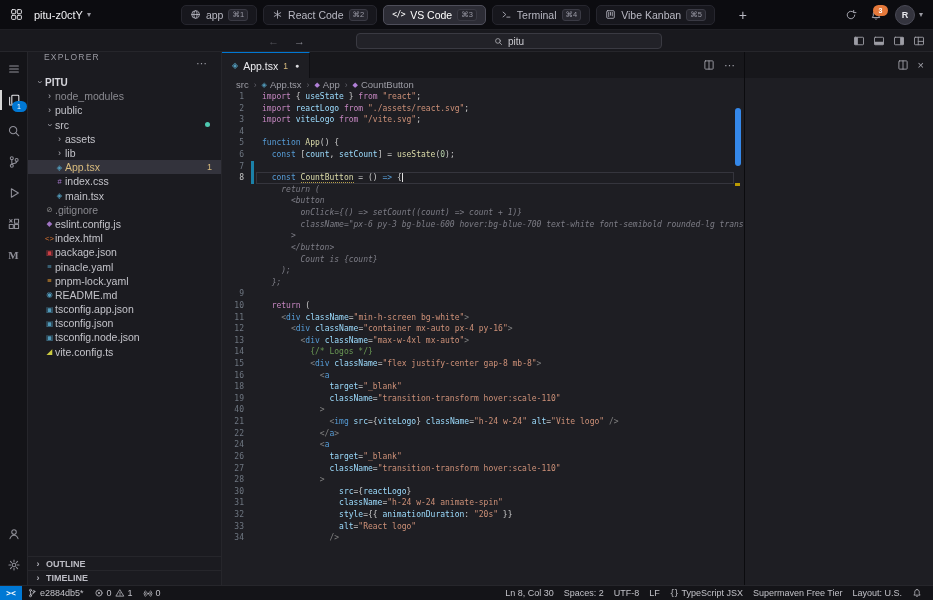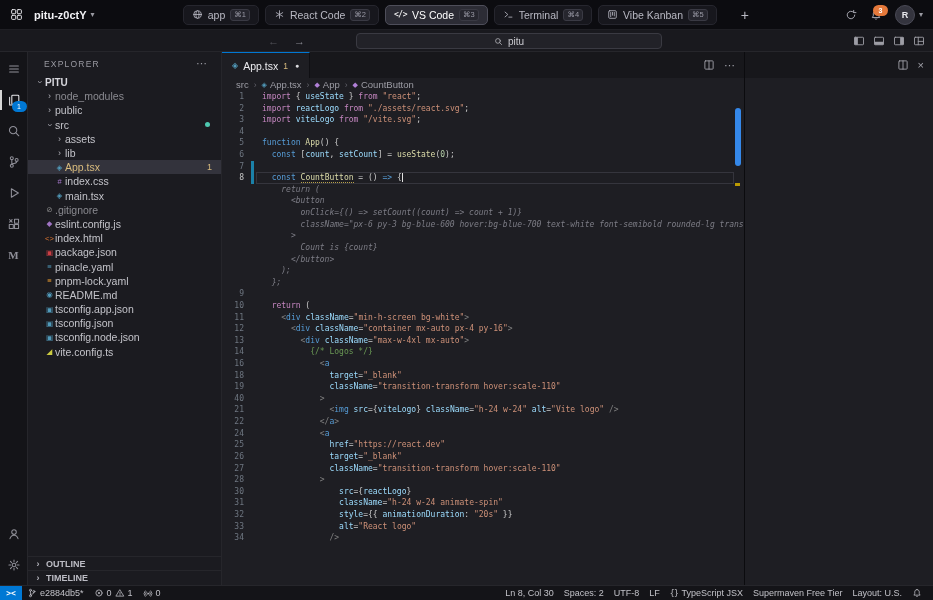--- a/index.html
+++ b/index.html
@@ -7,21 +7,21 @@
        font-family:"Liberation Sans","DejaVu Sans",sans-serif;-webkit-font-smoothing:antialiased;}
   svg{display:block}
   .ic{display:inline-flex;align-items:center;justify-content:center}
   .ic svg{width:12px;height:12px;stroke:currentColor;fill:none;stroke-width:1.2;stroke-linecap:round;stroke-linejoin:round}
 
   
   .topbar{position:absolute;top:0;left:0;right:0;height:30px;background:#0c0c10;border-bottom:1px solid #1f1f24;
           display:flex;align-items:center;padding:0 10px;box-sizing:border-box;gap:8px;}
   .tb-left{display:flex;align-items:center;gap:7px;flex:none}
   .logo{color:#e8e8ec}.logo svg{width:13px;height:13px}
-  .ws{display:flex;align-items:center;gap:4px;background:none;border:none;color:#f2f2f5;font-weight:bold;
+  .ws{display:flex;align-items:center;gap:4px;background:none;border:none;color:#f2f2f5;font-weight:normal;
       font-size:11px;font-family:inherit;cursor:pointer;padding:2px 4px}
   .chev{color:#9a9aa2;font-size:8px}
   .tb-tabs{display:flex;align-items:center;gap:6px;margin:0 auto}
   .tbtab{display:flex;align-items:center;gap:5px;height:20px;padding:0 8px;border-radius:5px;background:#17171d;
          border:1px solid #26262e;color:#b9b9c3;font-size:10.5px;font-family:inherit;cursor:pointer}
   .tbtab.active{background:#2c2c35;border-color:#4e4e5a;color:#fff}
   .tbtab .ic svg{width:11px;height:11px}
   .txtic{font-family:"DejaVu Sans Mono",monospace;font-size:8px;letter-spacing:-0.5px}
   .tkbd{background:#26262e;border:1px solid #3a3a44;border-radius:3px;padding:0 3px;font-size:7.5px;
         color:#9a9aa6;line-height:10px;height:10px;display:inline-flex;align-items:center}
@@ -54,21 +54,21 @@
   .abtn .ic svg{width:14px;height:14px}
   .abtn.active{color:#e6e6ea}
   .abtn.active::before{content:"";position:absolute;left:0;top:3px;bottom:3px;width:2px;background:#d7d7d7}
   .ab-badge{position:absolute;right:1px;bottom:1px;min-width:11px;height:11px;border-radius:6px;background:#0078d4;
             color:#fff;font-size:7px;display:flex;align-items:center;justify-content:center;padding:0 2px}
   .ab-m{font-size:11px;font-weight:bold;font-family:"Liberation Serif",serif}
   .actbar .spacer{flex:1}
 
   .sidebar{width:194px;flex:none;background:#1b1b20;border-right:1px solid #26262b;position:relative;
            font-size:10.5px;color:#c3c3c9;box-sizing:border-box}
-  .sb-head{height:23px;display:flex;align-items:center;padding:0 8px 0 16px;font-size:8.5px;letter-spacing:1.2px;color:#9a9aa2}
+  .sb-head{height:23px;display:flex;padding:0 8px 0 16px;font-size:8.5px;letter-spacing:1.2px;color:#9a9aa2}
   .sb-head .more{margin-left:auto;color:#9a9aa2;background:none;border:none;cursor:pointer;font-size:11px}
   .trow{height:14.2px;display:flex;align-items:center;cursor:pointer;box-sizing:border-box}
   .trow.selected{background:#33333c}
   .trow .chevy{width:11px;flex:none;color:#b2b2ba;font-size:9px;text-align:center;line-height:10px}
   .trow .chevy.open{transform:rotate(90deg)}
   .trow .ficon{width:11px;flex:none;font-size:7.5px;text-align:center}
   .trow .lbl{white-space:nowrap;overflow:hidden}
   .trow .lbl.root{font-weight:bold;font-size:10px;color:#d7d7dd}
   .trow .lbl.dim{color:#8a8a90}
   .trow .lbl.mod{color:#d7ba7d}
@@ -475,38 +475,38 @@
             <div class="cl"><span class="ln">4</span><span class="lc"></span></div>
             <div class="cl"><span class="ln">5</span><span class="lc"><span class="sk2">function</span><span class="sd"> </span><span class="sf">App</span><span class="sd">() {</span></span></div>
             <div class="cl"><span class="ln">6</span><span class="lc"><span class="sd">  </span><span class="sk2">const</span><span class="sd"> [</span><span class="sv">count</span><span class="sd">, </span><span class="sv">setCount</span><span class="sd">] = </span><span class="sf">useState</span><span class="sd">(</span><span class="snu">0</span><span class="sd">);</span></span></div>
             <div class="cl chg"><span class="ln">7</span><span class="lc"></span></div>
             <div class="cl cur chg"><span class="ln">8</span><span class="lc"><span class="sd">  </span><span class="sk2">const</span><span class="sd"> </span><span class="sfu">CountButton</span><span class="sd"> = () </span><span class="sk2">=&gt;</span><span class="sd"> {</span><span class="cursor"></span></span></div>
             <div class="cl"><span class="ln"></span><span class="lc"><span class="sgh">    return (</span></span></div>
             <div class="cl"><span class="ln"></span><span class="lc"><span class="sgh">      &lt;button</span></span></div>
             <div class="cl"><span class="ln"></span><span class="lc"><span class="sgh">        onClick={() =&gt; setCount((count) =&gt; count + 1)}</span></span></div>
             <div class="cl"><span class="ln"></span><span class="lc"><span class="sgh">        className="px-6 py-3 bg-blue-600 hover:bg-blue-700 text-white font-semibold rounded-lg transition-colors"</span></span></div>
             <div class="cl"><span class="ln"></span><span class="lc"><span class="sgh">      &gt;</span></span></div>
+            <div class="cl"><span class="ln"></span><span class="lc"><span class="sgh">      &lt;/button&gt;</span></span></div>
             <div class="cl"><span class="ln"></span><span class="lc"><span class="sgh">        Count is {count}</span></span></div>
-            <div class="cl"><span class="ln"></span><span class="lc"><span class="sgh">      &lt;/button&gt;</span></span></div>
             <div class="cl"><span class="ln"></span><span class="lc"><span class="sgh">    );</span></span></div>
             <div class="cl"><span class="ln"></span><span class="lc"><span class="sgh">  };</span></span></div>
             <div class="cl"><span class="ln">9</span><span class="lc"></span></div>
             <div class="cl"><span class="ln">10</span><span class="lc"><span class="sd">  </span><span class="sk1">return</span><span class="sd"> (</span></span></div>
             <div class="cl"><span class="ln">11</span><span class="lc"><span class="sd">    </span><span class="sbr">&lt;</span><span class="stg">div</span><span class="sd"> </span><span class="sv">className</span><span class="sd">=</span><span class="sst">"min-h-screen bg-white"</span><span class="sbr">&gt;</span></span></div>
             <div class="cl"><span class="ln">12</span><span class="lc"><span class="sd">      </span><span class="sbr">&lt;</span><span class="stg">div</span><span class="sd"> </span><span class="sv">className</span><span class="sd">=</span><span class="sst">"container mx-auto px-4 py-16"</span><span class="sbr">&gt;</span></span></div>
             <div class="cl"><span class="ln">13</span><span class="lc"><span class="sd">        </span><span class="sbr">&lt;</span><span class="stg">div</span><span class="sd"> </span><span class="sv">className</span><span class="sd">=</span><span class="sst">"max-w-4xl mx-auto"</span><span class="sbr">&gt;</span></span></div>
             <div class="cl"><span class="ln">14</span><span class="lc"><span class="sd">          </span><span class="scm">{/* Logos */}</span></span></div>
+            <div class="cl"><span class="ln">15</span><span class="lc"><span class="sd">          </span><span class="sbr">&lt;</span><span class="stg">div</span><span class="sd"> </span><span class="sv">className</span><span class="sd">=</span><span class="sst">"flex justify-center gap-8 mb-8"</span><span class="sbr">&gt;</span></span></div>
             <div class="cl"><span class="ln">16</span><span class="lc"><span class="sd">            </span><span class="sbr">&lt;</span><span class="stg">a</span></span></div>
             <div class="cl"><span class="ln">18</span><span class="lc"><span class="sd">              </span><span class="sv">target</span><span class="sd">=</span><span class="sst">"_blank"</span></span></div>
             <div class="cl"><span class="ln">19</span><span class="lc"><span class="sd">              </span><span class="sv">className</span><span class="sd">=</span><span class="sst">"transition-transform hover:scale-110"</span></span></div>
             <div class="cl"><span class="ln">40</span><span class="lc"><span class="sd">            </span><span class="sbr">&gt;</span></span></div>
             <div class="cl"><span class="ln">21</span><span class="lc"><span class="sd">              </span><span class="sbr">&lt;</span><span class="stg">img</span><span class="sd"> </span><span class="sv">src</span><span class="sd">={</span><span class="sv">viteLogo</span><span class="sd">} </span><span class="sv">className</span><span class="sd">=</span><span class="sst">"h-24 w-24"</span><span class="sd"> </span><span class="sv">alt</span><span class="sd">=</span><span class="sst">"Vite logo"</span><span class="sd"> </span><span class="sbr">/&gt;</span></span></div>
             <div class="cl"><span class="ln">22</span><span class="lc"><span class="sd">            </span><span class="sbr">&lt;/</span><span class="stg">a</span><span class="sbr">&gt;</span></span></div>
             <div class="cl"><span class="ln">24</span><span class="lc"><span class="sd">            </span><span class="sbr">&lt;</span><span class="stg">a</span></span></div>
-            <div class="cl"><span class="ln">25</span><span class="lc"><span class="sd">              </span><span class="sv">href</span><span class="sd">=</span><span class="sst">"https://react.dev"</span></span></div>
             <div class="cl"><span class="ln">26</span><span class="lc"><span class="sd">              </span><span class="sv">target</span><span class="sd">=</span><span class="sst">"_blank"</span></span></div>
             <div class="cl"><span class="ln">27</span><span class="lc"><span class="sd">              </span><span class="sv">className</span><span class="sd">=</span><span class="sst">"transition-transform hover:scale-110"</span></span></div>
             <div class="cl"><span class="ln">28</span><span class="lc"><span class="sd">            </span><span class="sbr">&gt;</span></span></div>
             <div class="cl"><span class="ln">30</span><span class="lc"><span class="sd">                </span><span class="sv">src</span><span class="sd">={</span><span class="sv">reactLogo</span><span class="sd">}</span></span></div>
             <div class="cl"><span class="ln">31</span><span class="lc"><span class="sd">                </span><span class="sv">className</span><span class="sd">=</span><span class="sst">"h-24 w-24 animate-spin"</span></span></div>
             <div class="cl"><span class="ln">32</span><span class="lc"><span class="sd">                </span><span class="sv">style</span><span class="sd">={{ </span><span class="sv">animationDuration</span><span class="sd">: </span><span class="sst">"20s"</span><span class="sd"> }}</span></span></div>
             <div class="cl"><span class="ln">33</span><span class="lc"><span class="sd">                </span><span class="sv">alt</span><span class="sd">=</span><span class="sst">"React logo"</span></span></div>
             <div class="cl"><span class="ln">34</span><span class="lc"><span class="sd">              </span><span class="sbr">/&gt;</span></span></div>
           </div>
         <div class="ruler"></div>

